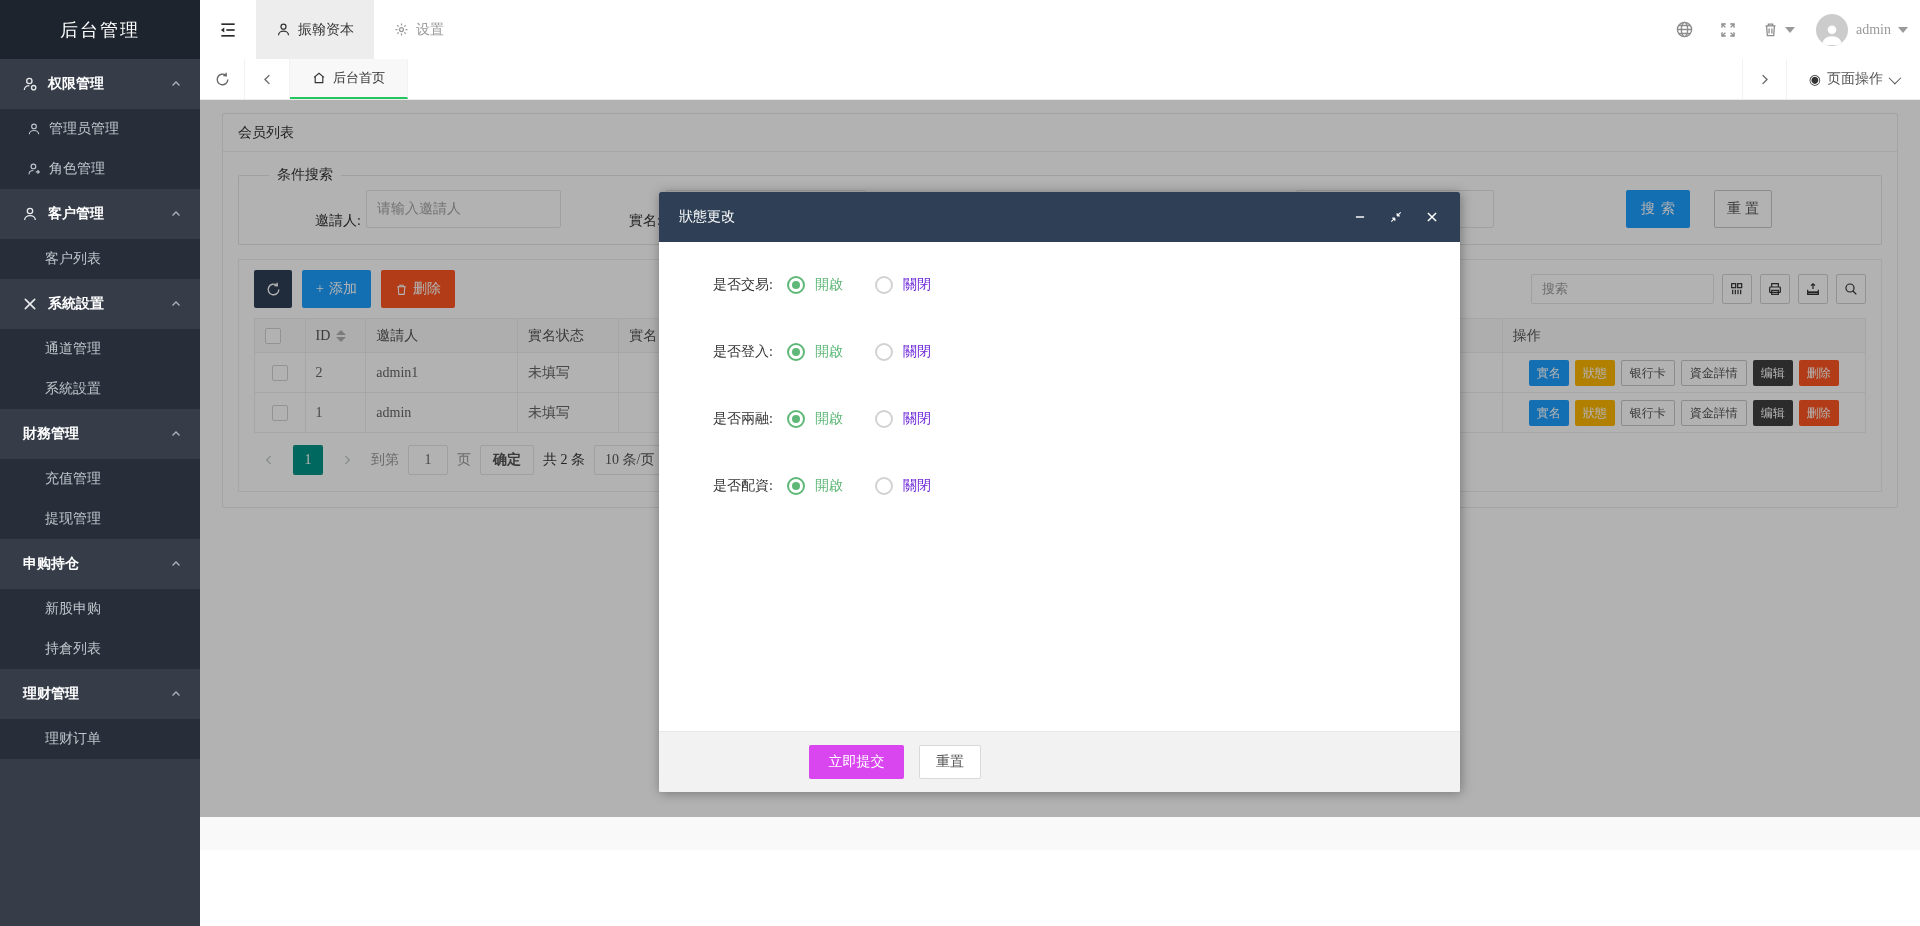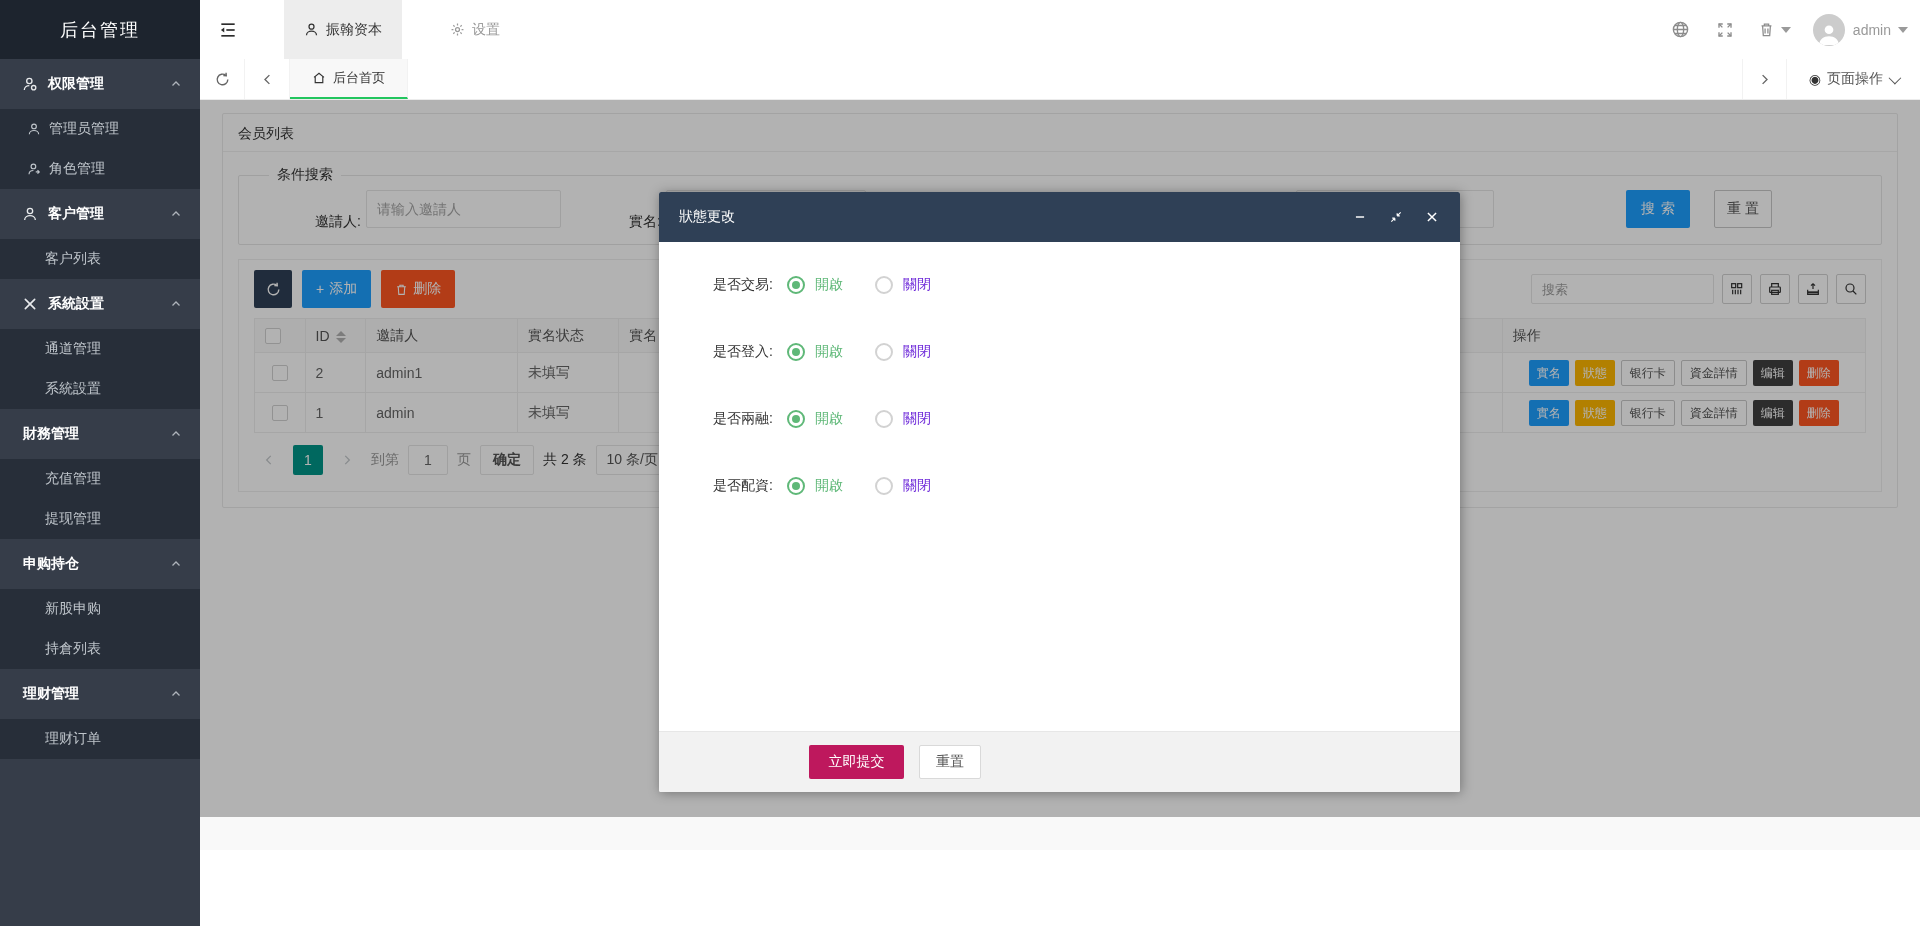--- a/index.html
+++ b/index.html
@@ -1,39 +1,39 @@
 <!DOCTYPE html>
 <html><head>
 <meta charset="utf-8">
 <style>
   * { margin:0; padding:0; box-sizing:border-box; }
   html,body { width:1920px; height:926px; overflow:hidden; }
   body { font-family:"Liberation Sans","DejaVu Sans",sans-serif; font-size:14px; color:#333; background:#fff; }
   svg { display:block; }
 
-  #app { display:flex; width:1920px; height:850px; }
+  #app { display:flex; width:1920px; height:850px;font-family:Liberation Serif, serif; }
 
   
   .sidebar { width:200px; height:926px; background:#363d49; flex-shrink:0; display:flex; flex-direction:column; }
   .logo { height:59px; background:#1d242e; color:#fff; font-size:18px; letter-spacing:2px; display:flex; align-items:center; justify-content:center; }
   .side-nav { flex:1; overflow:hidden; }
   .side-section-header { height:50px; display:flex; align-items:center; padding:0 18px 0 22px; color:#fff; font-weight:bold; font-size:14px; cursor:pointer; }
   .side-section-header .s-icon { width:16px; height:16px; margin-right:10px; color:#e8eaec; }
   .side-section-header.no-icon { padding-left:23px; }
   .side-section-header .chev { margin-left:auto; color:#aeb4bb; }
   .side-sub { background:#272e39; }
   .side-item { height:40px; display:flex; align-items:center; padding-left:45px; color:#bfc5cb; font-size:14px; cursor:pointer; }
   .side-item .s-icon { width:14px; height:14px; margin-right:8px; color:#bfc5cb; margin-left:-18px; }
 
   
   .main { flex:1; display:flex; flex-direction:column; min-width:0; }
 
   .topbar { height:59px; background:#fff; display:flex; align-items:stretch; }
   .burger { width:56px; display:flex; align-items:center; justify-content:center; color:#2c2c2c; cursor:pointer; }
-  .top-tab { display:flex; align-items:center; gap:7px; padding:0 20px; font-size:14px; color:#999; cursor:pointer;margin-left:28px; }
+  .top-tab { display:flex; align-items:center; gap:7px; padding:0 20px; font-size:14px; color:#999; cursor:pointer; }
   .top-tab.active { background:#ededed; color:#333; }
   .top-right { margin-left:auto; display:flex; align-items:center; padding-right:12px; color:#8c8c8c; }
   .tr-btn { width:44px; height:59px; display:flex; align-items:center; justify-content:center; cursor:pointer; }
   .caret { width:0; height:0; border-left:5px solid transparent; border-right:5px solid transparent; border-top:6px solid #9a9a9a; display:inline-block; }
   .avatar { width:32px; height:32px; border-radius:50%; background:#ccc; display:flex; align-items:flex-end; justify-content:center; overflow:hidden; margin:0 8px 0 10px; }
   .admin-name { color:#999; margin-right:7px; cursor:pointer; }
 
   .tabbar { height:45px; background:#fff; display:flex; align-items:stretch; border-bottom:1px solid #ececec; }
   .tb-btn { width:45px; display:flex; align-items:center; justify-content:center; color:#666; border-right:1px solid #f2f2f2; cursor:pointer; }
   .page-tab { display:flex; align-items:center; gap:7px; padding:0 22px; font-size:13px; color:#333; background:#f8f8f8; border-right:1px solid #f2f2f2; border-bottom:2px solid #22c55e; cursor:pointer; }
@@ -103,21 +103,21 @@
   .modal-body { flex:1; padding-top:24px; }
   .m-row { display:flex; align-items:center; height:38px; margin-bottom:29px; }
   .m-label { width:128px; text-align:right; padding-right:14px; color:#333; font-size:14px; }
   .radio { display:inline-flex; align-items:center; gap:10px; margin-right:32px; cursor:pointer; }
   .radio-dot { width:18px; height:18px; border-radius:50%; border:2px solid #5fb878; display:flex; align-items:center; justify-content:center; background:#fff; }
   .radio-dot i { width:8px; height:8px; border-radius:50%; background:#5fb878; }
   .radio.off .radio-dot { border-color:#d2d2d2; }
   .radio .r-label { font-size:14px; color:#5fb878; }
   .radio.off .r-label { color:#6d28d9; }
   .modal-footer { height:61px; background:#f2f2f2; border-top:1px solid #e7e7e7; display:flex; align-items:center; padding-left:150px; gap:15px; border-radius:0 0 2px 2px; }
-  .btn-submit { width:95px; height:34px; background:#be185d; color:#fff; font-size:14px; }
+  .btn-submit { width:95px; height:34px; background:#d946ef; color:#fff; font-size:14px; }
   .btn-reset-m { width:62px; height:34px; background:#fff; border:1px solid #d9d9d9; color:#555; font-size:14px; }
 
   .bottom-strip { height:36px; background:#f9f9f9; }
 </style>
 </head>
 <body>
 
 <div id="app">
 
   <aside class="sidebar">

